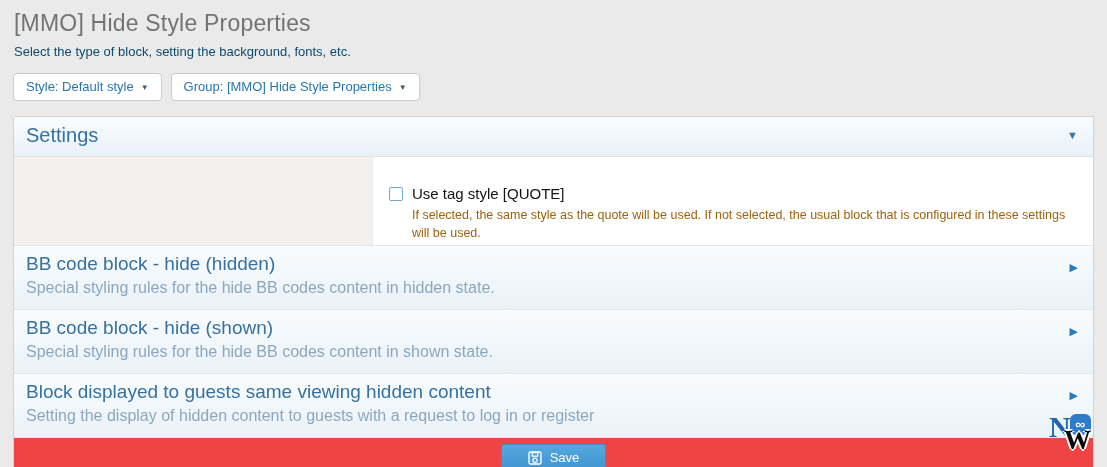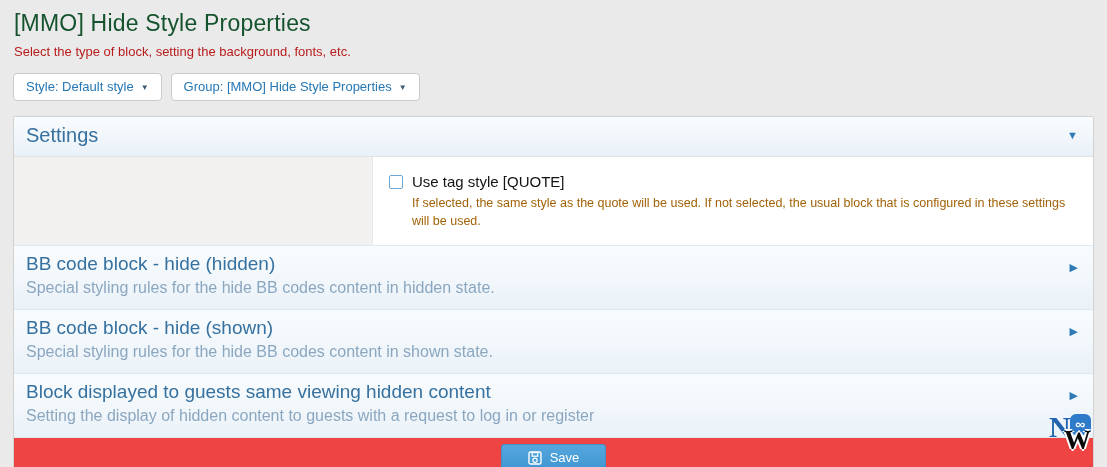--- a/index.html
+++ b/index.html
@@ -4,22 +4,22 @@
 <style>
   * { box-sizing: border-box; }
   html,body { margin:0; padding:0; }
   body {
     width:1107px; height:467px;
     background:#ebeaea;
     font-family:"Liberation Sans", sans-serif;
     position:relative; overflow:hidden;
   }
   .page-head { padding:10px 13px 0 14px; }
-  .page-title { margin:0; font-size:23px; font-weight:400; color:#14532d; letter-spacing:.2px; }
-  .page-subtitle { margin-top:7px; font-size:13px; color:#b91c1c; }
+  .page-title { margin:0; font-size:23px; font-weight:400; color:#737373; letter-spacing:.2px; }
+  .page-subtitle { margin-top:7px; font-size:13px; color:#0c4a6e; }
 
   .toolbar { margin:14px 0 15px 13px; display:flex; gap:9px;align-items:flex-end; }
   .tbtn {
     background:#fff; border:1px solid #cbcbcb; border-radius:4px;
     padding:5px 12px 6px; font-size:13px; color:#2577b5;
     display:flex; align-items:center; gap:7px; cursor:pointer;
   }
   .tbtn .caret { color:#3c5a74; font-size:8px; line-height:1; padding-top:2px; }
 
   .panel {
@@ -31,21 +31,21 @@
     padding:7px 15px 9px 12px;
     background:linear-gradient(#f9fcfe,#e9f1f8);
     cursor:pointer;
   }
   .panel-header-title { font-size:20px; color:#36719f; }
   .tri { color:#2d7ab6; font-size:11px; line-height:1; }
 
   .form-row { display:flex; height:89px; border-top:1px solid #e2e2e2; }
   .cell-label { width:359px; flex:none; background:#f2f1ef; border-right:1px solid #e9e9e9; }
   .cell-input { flex:1; padding:16px 16px 0; background:#fff; }
-  .cb-line { display:flex; align-items:center; gap:9px; cursor:pointer; }
+  .cb-line { display:flex; align-items:center; gap:9px; cursor:pointer;margin-top:12px; }
   .checkbox { width:14px; height:14px; border:1px solid #71a7d4; border-radius:2px; background:#fff; flex:none; }
   .cb-label { font-size:15px; color:#131313; }
   .cb-desc { margin:4px 0 0 23px; font-size:12.5px; color:#a16207; line-height:1.45; max-width:676px; }
 
   .section {
     display:flex; justify-content:space-between;
     border-top:1px solid #dde8f0;
     background:linear-gradient(#f9fcfe,#eaf2f8);
     padding:7px 15px 12px 12px; cursor:pointer;
   }

